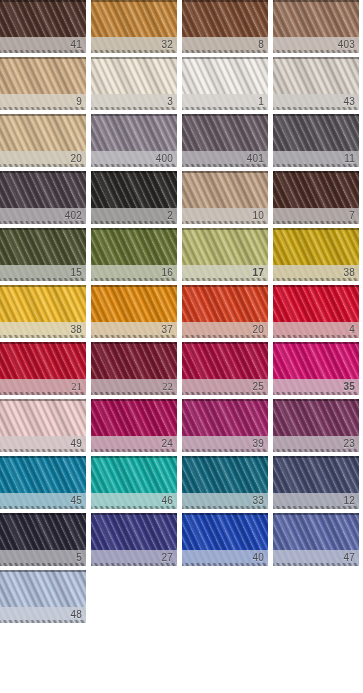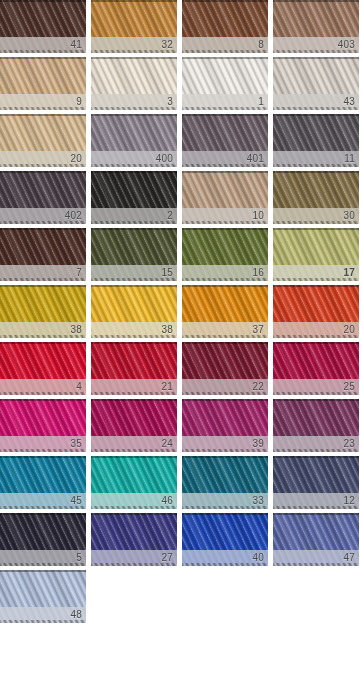--- a/index.html
+++ b/index.html
@@ -279,32 +279,20 @@
       <div class="texture"></div>
       <div class="topline"></div>
       <div class="label-band">
         <div class="band-fill" style="background: rgb(198, 189, 180);"></div>
         <div class="band-texture"></div>
       </div>
       <div class="bottomline"></div>
       <div class="code" style="color: rgb(74, 74, 74);">10</div>
     </div>
     <div class="swatch">
-      <div class="fill" style="background: rgb(131, 112, 71);"></div>
-      <div class="sheen"></div>
-      <div class="texture"></div>
-      <div class="topline"></div>
-      <div class="label-band">
-        <div class="band-fill" style="background: rgb(189, 182, 162);"></div>
-        <div class="band-texture"></div>
-      </div>
-      <div class="bottomline"></div>
-      <div class="code" style="color: rgb(74, 74, 74);">30</div>
-    </div>
-    <div class="swatch">
       <div class="fill" style="background: rgb(77, 46, 38);"></div>
       <div class="sheen"></div>
       <div class="texture"></div>
       <div class="topline"></div>
       <div class="label-band">
         <div class="band-fill" style="background: rgb(173, 164, 161);"></div>
         <div class="band-texture"></div>
       </div>
       <div class="bottomline"></div>
       <div class="code" style="color: rgb(74, 74, 74);">7</div>
@@ -408,33 +396,33 @@
     <div class="swatch">
       <div class="fill" style="background: rgb(193, 16, 44);"></div>
       <div class="sheen"></div>
       <div class="texture"></div>
       <div class="topline"></div>
       <div class="label-band">
         <div class="band-fill" style="background: rgb(201, 155, 161);"></div>
         <div class="band-texture"></div>
       </div>
       <div class="bottomline"></div>
-      <div class="code" style="color: rgb(74, 74, 74);">21</div>
+      <div class="code" style="color: rgb(74, 74, 74); font-family: Liberation Serif, serif;">21</div>
     </div>
     <div class="swatch">
       <div class="fill" style="background: rgb(124, 27, 49);"></div>
       <div class="sheen"></div>
       <div class="texture"></div>
       <div class="topline"></div>
       <div class="label-band">
         <div class="band-fill" style="background: rgb(180, 154, 160);"></div>
         <div class="band-texture"></div>
       </div>
       <div class="bottomline"></div>
-      <div class="code" style="color: rgb(74, 74, 74);">22</div>
+      <div class="code" style="color: rgb(74, 74, 74); font-family: Liberation Serif, serif;">22</div>
     </div>
     <div class="swatch">
       <div class="fill" style="background: rgb(174, 15, 66);"></div>
       <div class="sheen"></div>
       <div class="texture"></div>
       <div class="topline"></div>
       <div class="label-band">
         <div class="band-fill" style="background: rgb(194, 154, 166);"></div>
         <div class="band-texture"></div>
       </div>
@@ -444,21 +432,33 @@
     <div class="swatch">
       <div class="fill" style="background: rgb(214, 16, 112);"></div>
       <div class="sheen"></div>
       <div class="texture"></div>
       <div class="topline"></div>
       <div class="label-band">
         <div class="band-fill" style="background: rgb(203, 156, 178);"></div>
         <div class="band-texture"></div>
       </div>
       <div class="bottomline"></div>
-      <div class="code" style="color: rgb(74, 74, 74);">35</div>
+      <div class="code" style="color: rgb(74, 74, 74); font-weight: bold;">35</div>
+    </div>
+    <div class="swatch">
+      <div class="fill" style="background: rgb(240, 205, 204);"></div>
+      <div class="sheen"></div>
+      <div class="texture"></div>
+      <div class="topline"></div>
+      <div class="label-band">
+        <div class="band-fill" style="background: rgb(212, 196, 198);"></div>
+        <div class="band-texture"></div>
+      </div>
+      <div class="bottomline"></div>
+      <div class="code" style="color: rgb(74, 74, 74);">49</div>
     </div>
     <div class="swatch">
       <div class="fill" style="background: rgb(171, 14, 85);"></div>
       <div class="sheen"></div>
       <div class="texture"></div>
       <div class="topline"></div>
       <div class="label-band">
         <div class="band-fill" style="background: rgb(193, 156, 172);"></div>
         <div class="band-texture"></div>
       </div>

